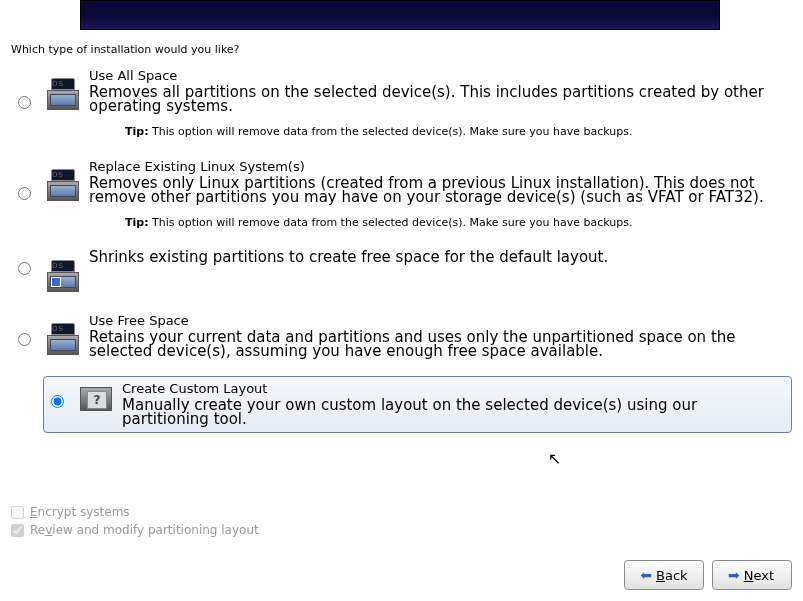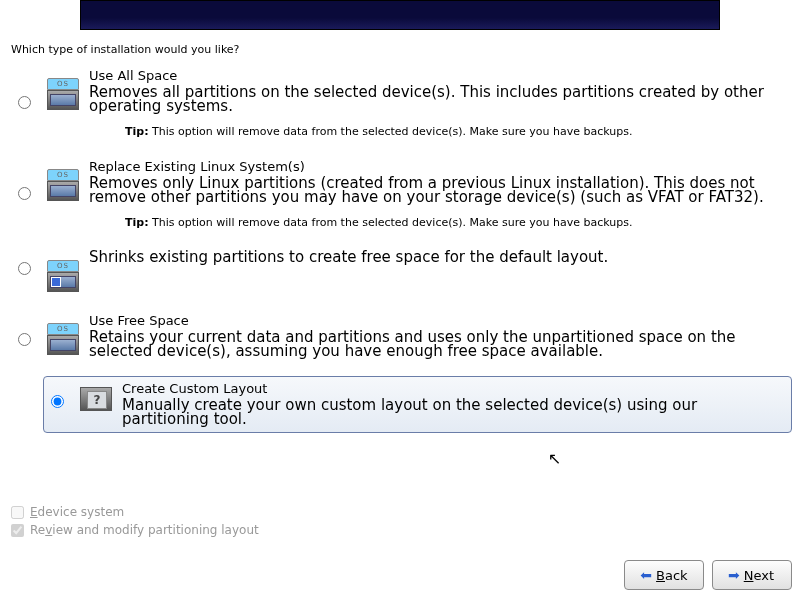--- a/index.html
+++ b/index.html
@@ -65,27 +65,27 @@
   .icon-col {
     width: 52px;
     display: flex;
     align-items: center;
     justify-content: center;
     padding-top: 10px;
   }
   .option-row.selected .icon-col { padding-top: 6px; }
   .disk-icon { width: 32px; }
   .os-tab {
-    width: 32px; height: 12px;
-    background: #7dd3fc;
+    width: 24px; height: 12px;
+    background: #0f172a;
     border: 1px solid #888;
     border-radius: 2px 2px 0 0;
     font-size: 7px;
     line-height: 10px;
-    text-align: center;
+    text-align: left;
     color: #666;
     margin: 0 auto;
     letter-spacing: 1px;
   }
   .drive-body {
     width: 32px; height: 20px;
     background: linear-gradient(to bottom, #aaa 0%, #555 100%);
     border: 1px solid #555;
     position: relative;
   }
@@ -292,21 +292,21 @@
       <div class="opt-title">Create Custom Layout</div>
       <div class="opt-desc">Manually create your own custom layout on the selected device(s) using our partitioning tool.</div>
     </div>
   </div>
 
 </div>
 
 <div class="checks">
   <label class="check-row">
     <input type="checkbox" disabled="" style="">
-    <span><span class="ul">E</span><span>device system</span></span>
+    <span><span class="ul">E</span><span>ncrypt systems</span></span>
   </label>
   <label class="check-row">
     <input type="checkbox" checked="" disabled="" style="">
     <span><span>Re</span><span class="ul">v</span><span>iew and modify partitioning layout</span></span>
   </label>
 </div>
 
 <div class="footer-sep"></div>
 
 <div class="footer">

